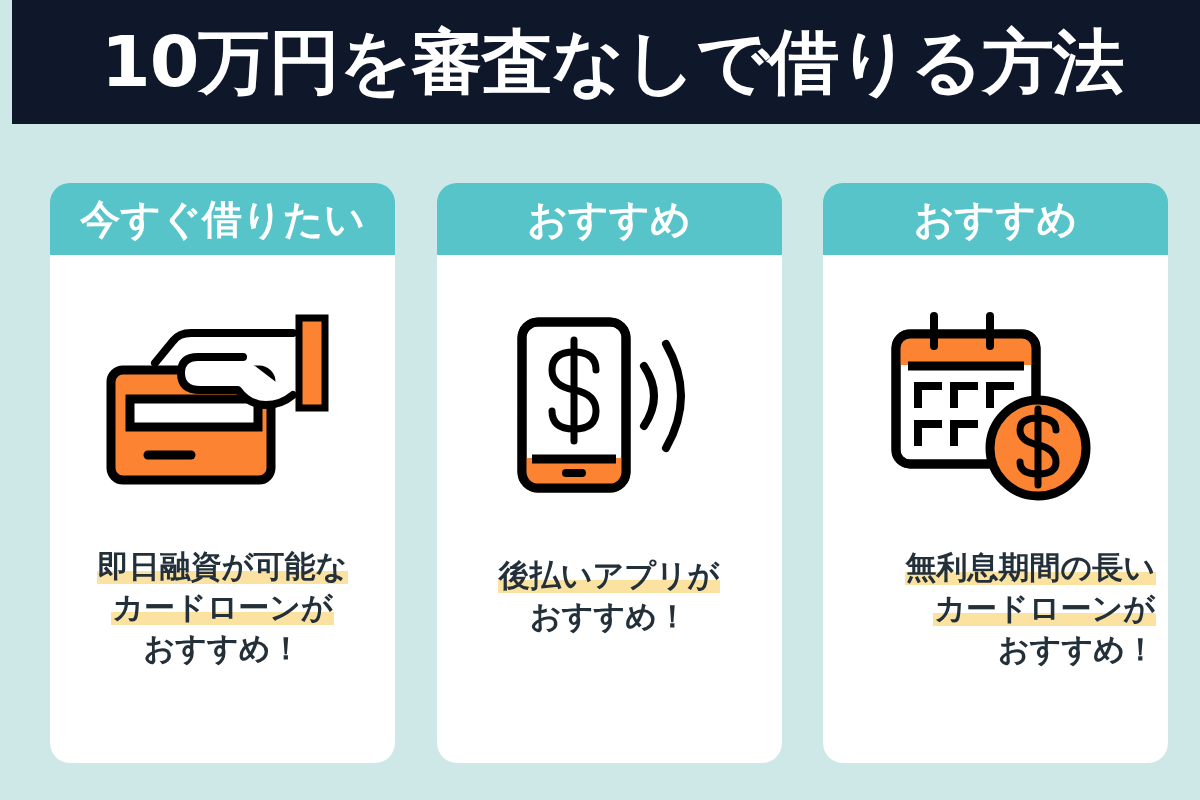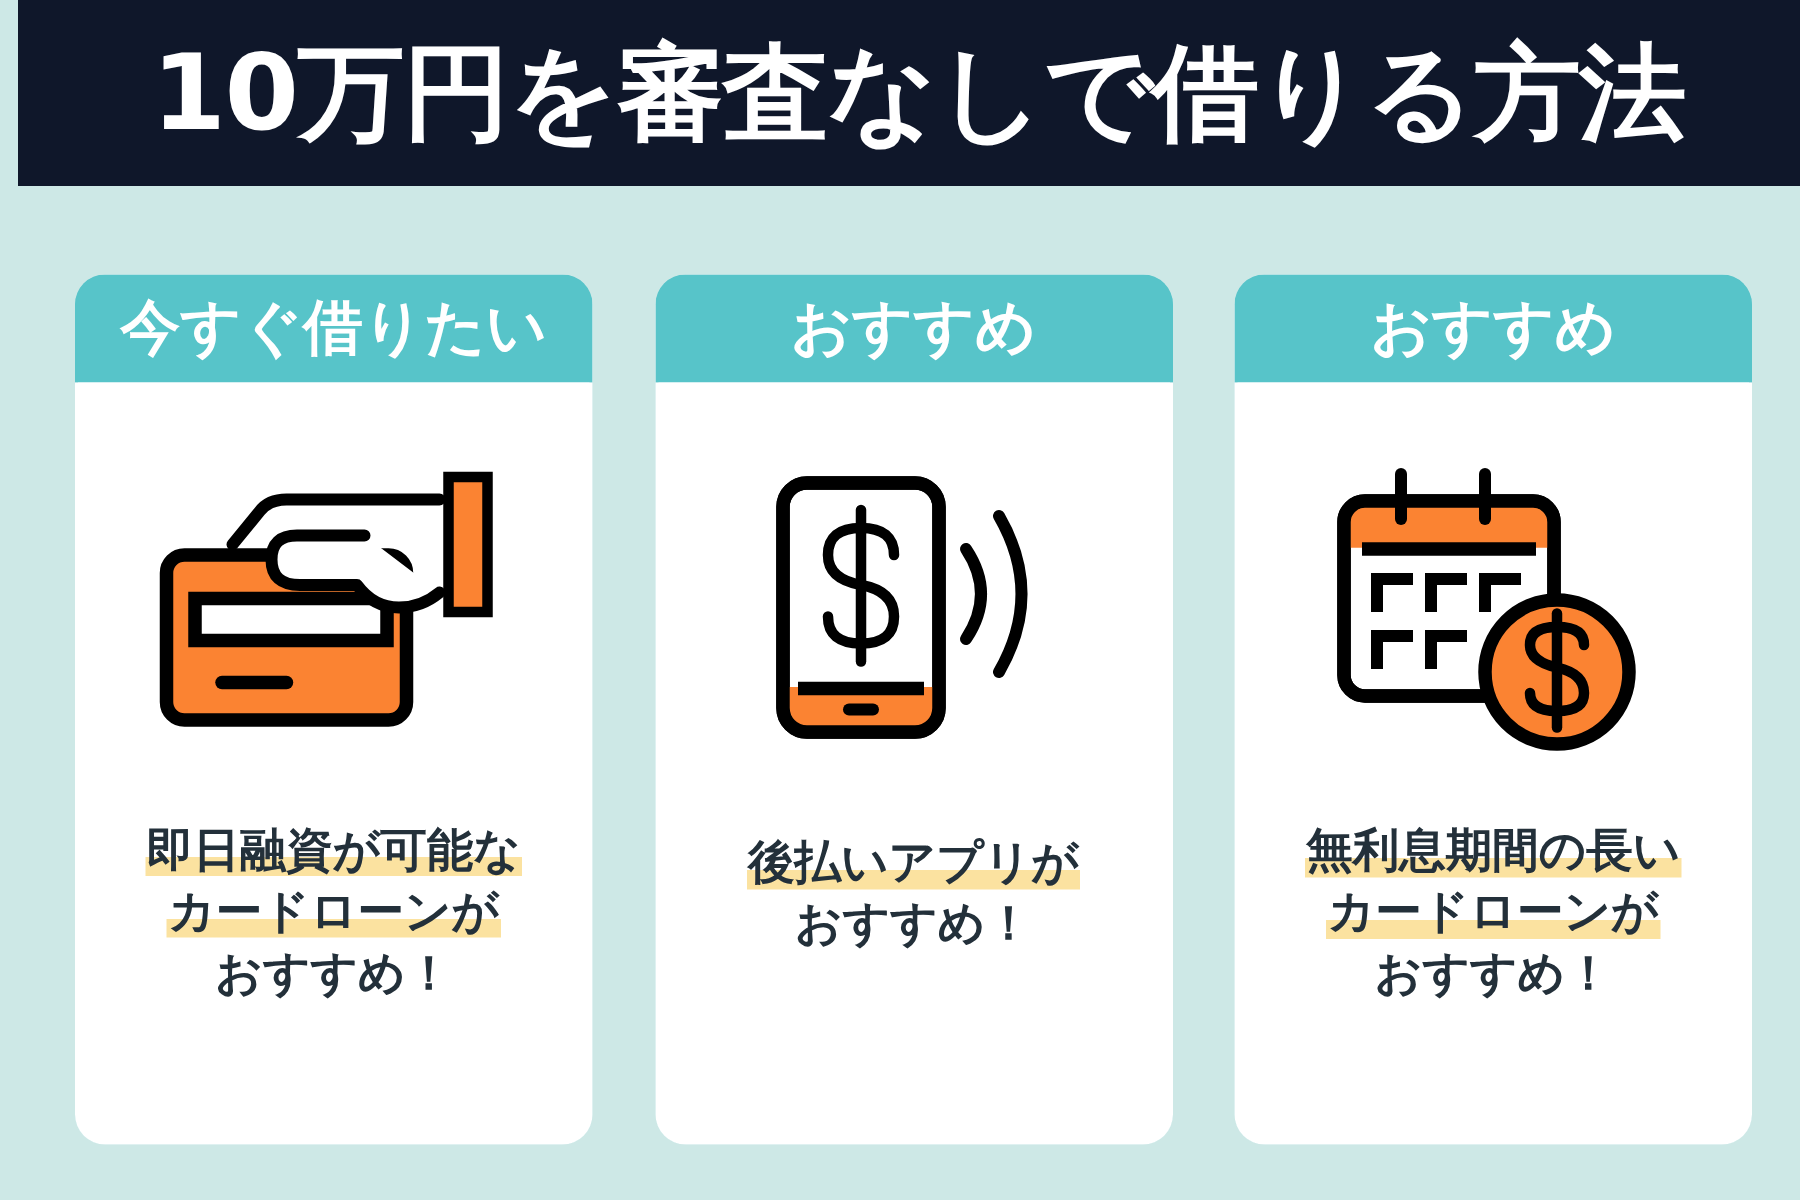--- a/index.html
+++ b/index.html
@@ -116,21 +116,21 @@
   }
   .caption .hl {
     background: linear-gradient(to top, #fbe2a0 0%, #fbe2a0 36%, rgba(255,255,255,0) 36%);
     display: inline;
     padding: 0 1px;
   }
 
   
   .cap-1 { margin-top: -8px; font-family: Liberation Serif, serif; }
   .cap-2 { }
-  .cap-3 { margin-top: -8px; }
+  .cap-3 { margin-top: -8px; text-align: right; }
 
   svg { display: block; }
 </style>
 </head>
 <body>
 
 <div class="page">
 
   <div class="header-banner">
     <div class="header-title">10万円を審査なしで借りる方法</div>

